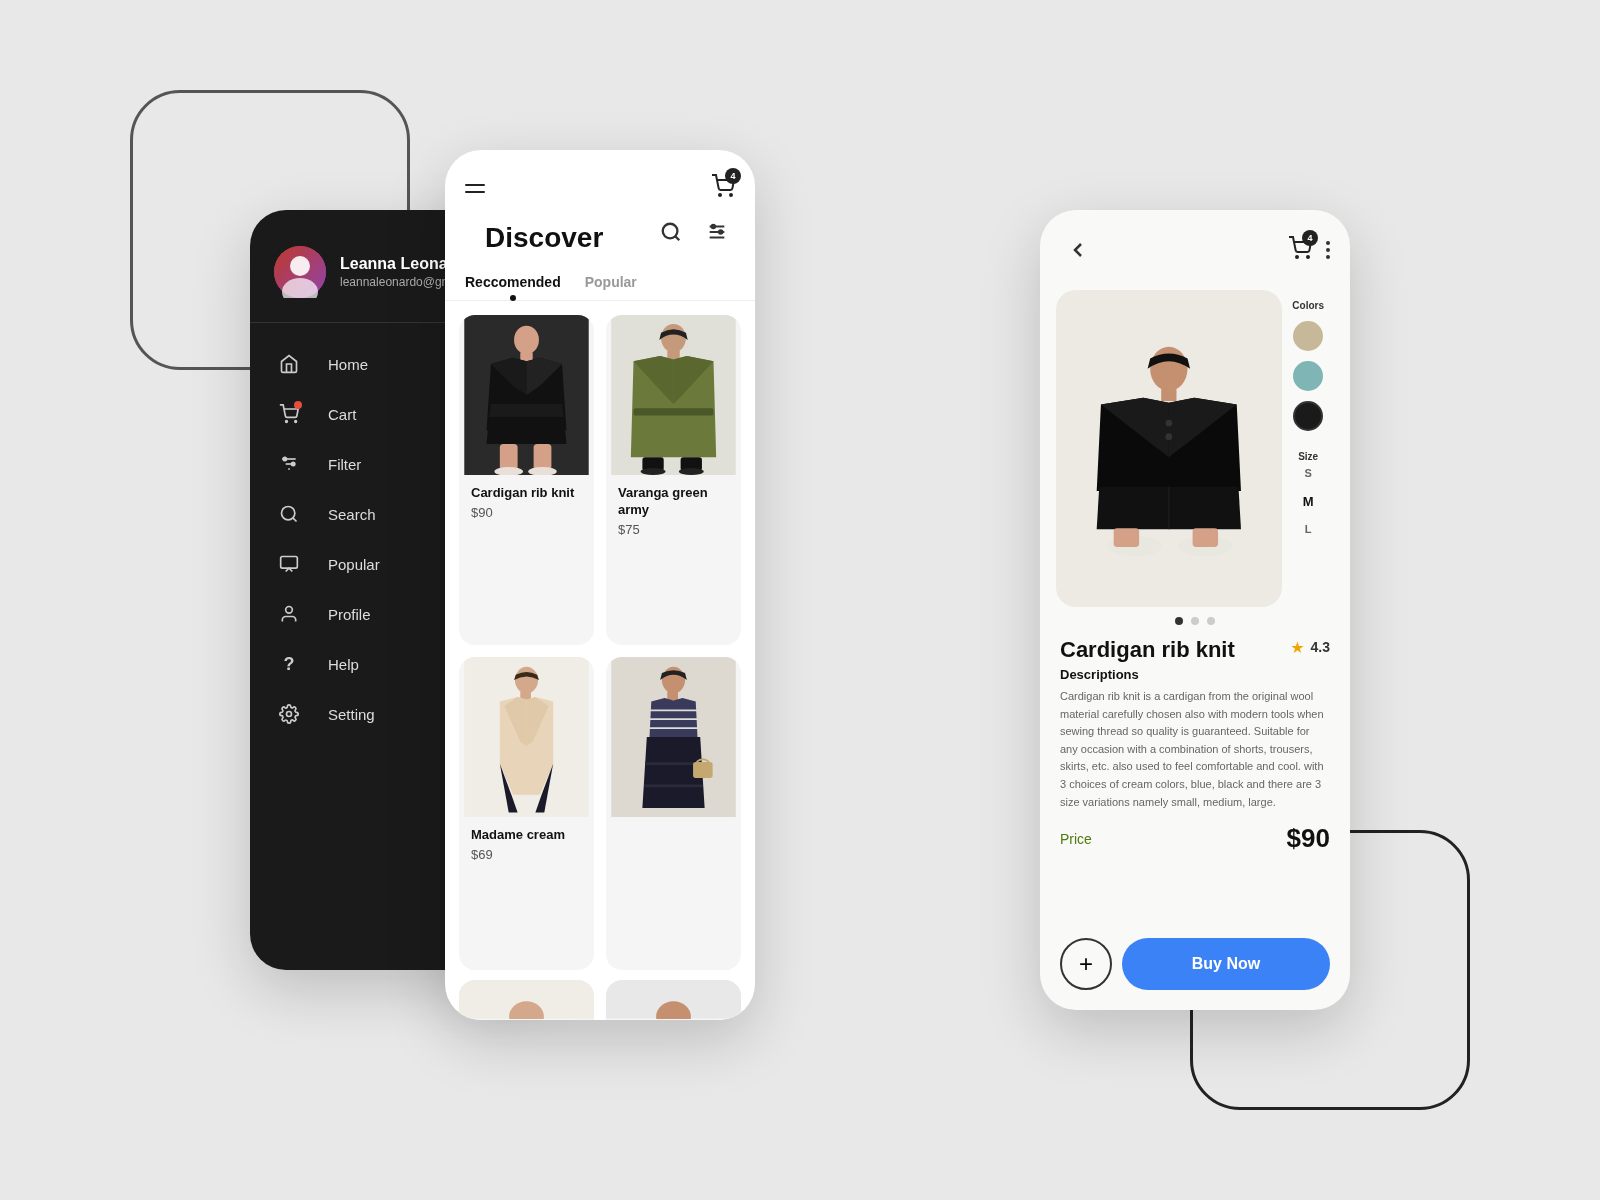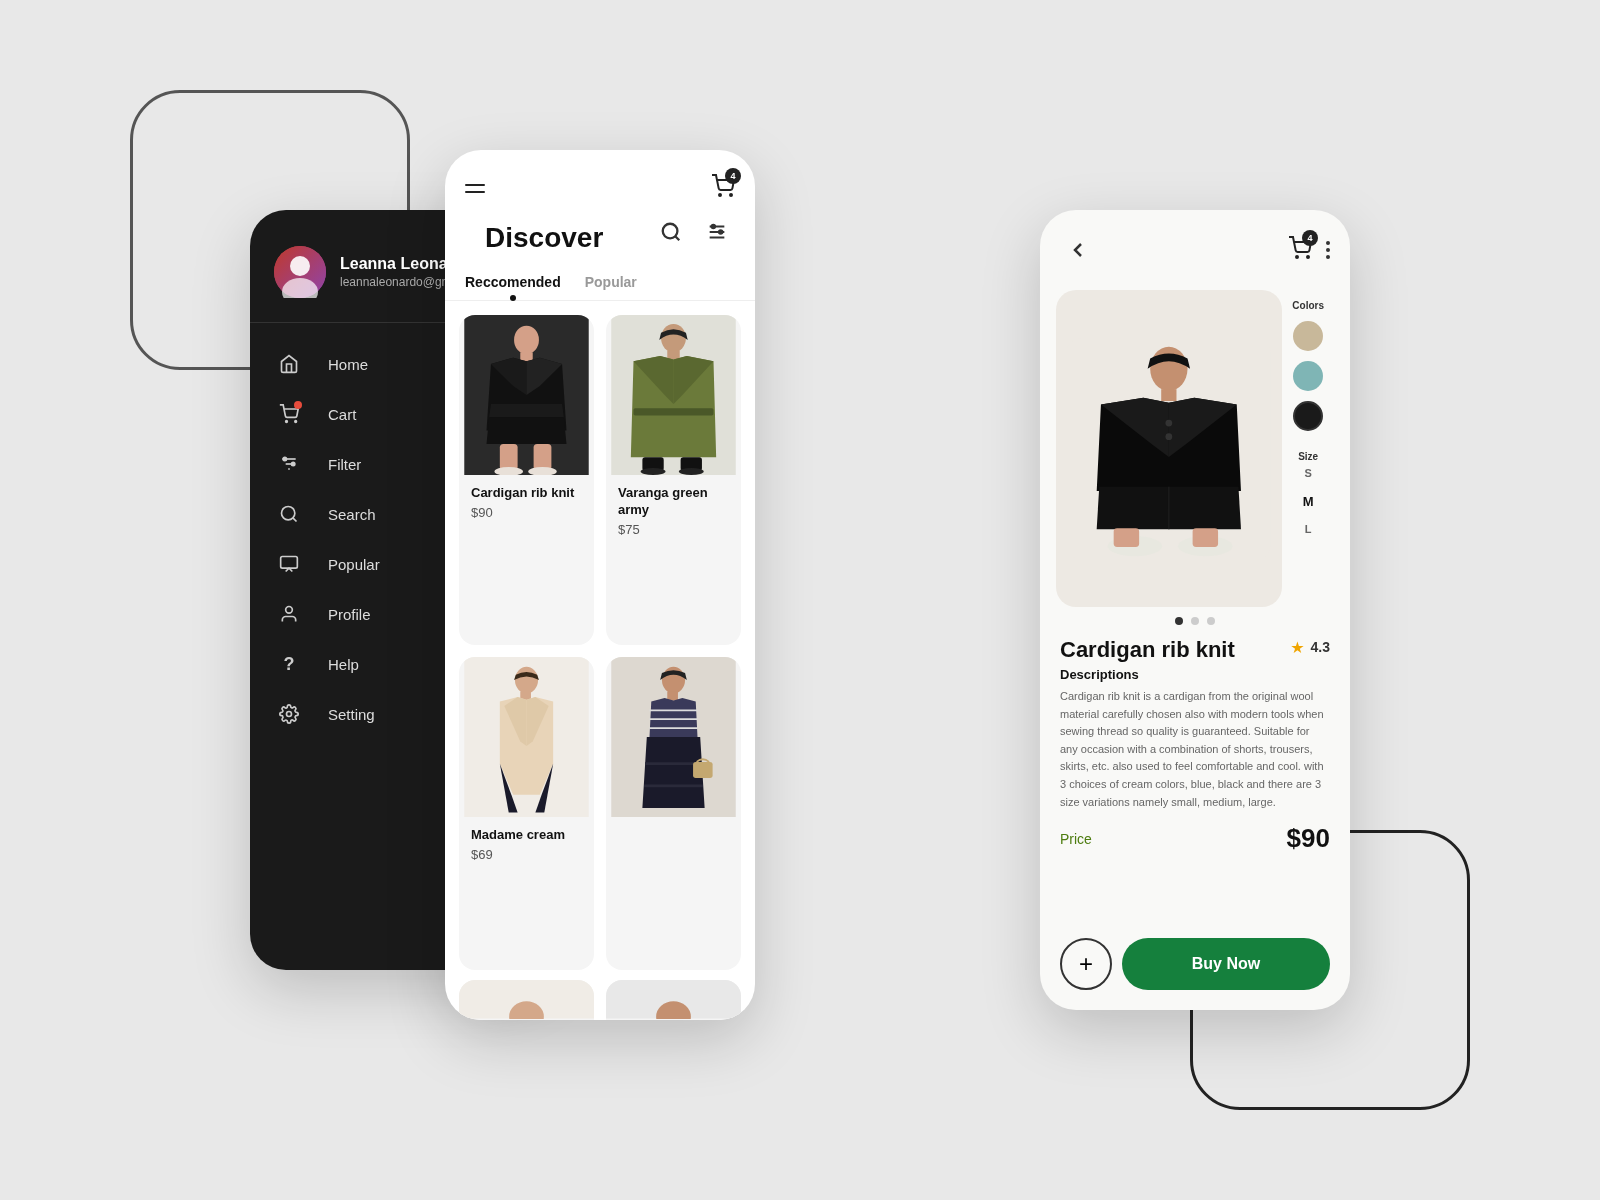--- a/index.html
+++ b/index.html
@@ -507,21 +507,21 @@
       align-items: center;
       justify-content: center;
       font-size: 24px;
       cursor: pointer;
       flex-shrink: 0;
     }
 
     .buy-btn {
       flex: 1;
       height: 52px;
-      background: #15803d;
+      background: #3b82f6;
       color: #fff;
       border: none;
       border-radius: 30px;
       font-size: 16px;
       font-weight: 700;
       cursor: pointer;
     }
 
     
     .cart-overlay-panel {

